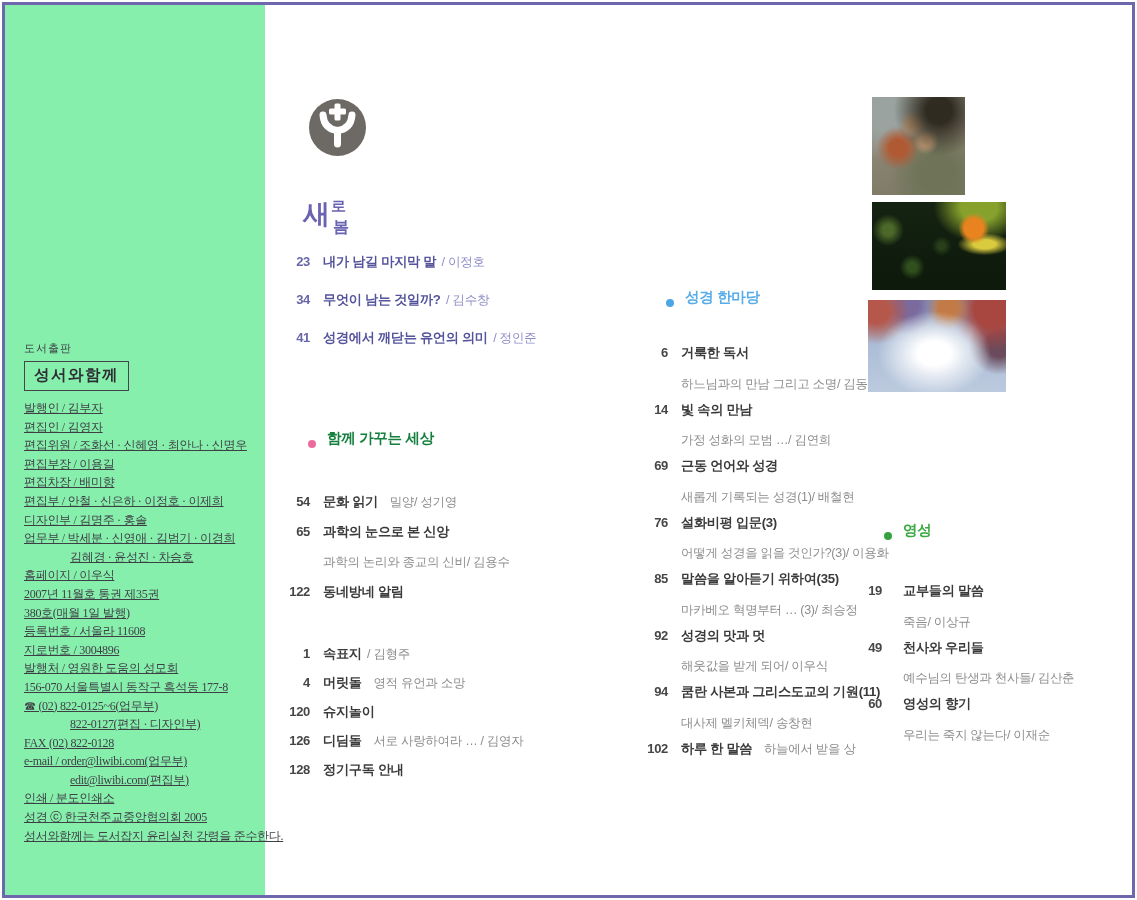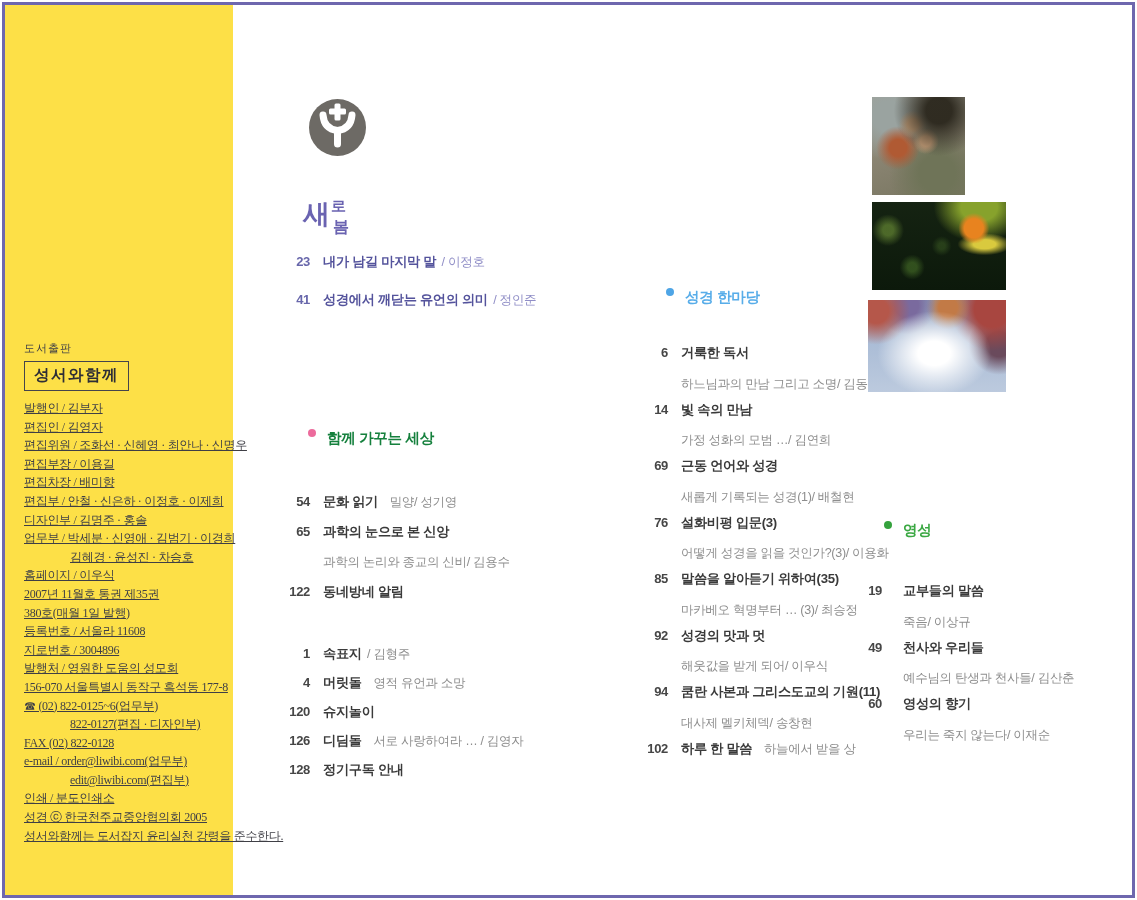--- a/index.html
+++ b/index.html
@@ -1,37 +1,37 @@
 <!DOCTYPE html>
 <html><head>
 <meta charset="utf-8">
 <style>
   html,body{margin:0;padding:0;background:#fff;}
   .page{position:relative;width:1137px;height:900px;background:#fff;overflow:hidden;
         font-family:"Liberation Sans",sans-serif;}
   .frame{position:absolute;inset:2px;border:3px solid #6e67ae;pointer-events:none;}
-  .sidebar{position:absolute;left:5px;top:5px;width:228px;height:890px;background:#fde047;}
+  .sidebar{position:absolute;left:5px;top:5px;width:260px;height:890px;background:#86efac;}
   .sidebar-inner{position:absolute;left:19px;top:336px;width:205px;
         font-family:"Liberation Serif",serif;color:#3f3f46;}
   .imprint-label{font-size:11px;letter-spacing:1px;}
   .pub-logo{display:inline-block;margin-top:5px;padding:3px 9px 4px 9px;border:1.6px solid #44444c;
         font-size:15.5px;font-weight:700;letter-spacing:1.5px;color:#2e2e36;}
   .side-lines{margin-top:8px;}
   .side-line{font-size:12px;line-height:18.6px;white-space:nowrap;letter-spacing:-0.3px;text-decoration:underline;}
   .side-line.indent{padding-left:46px;}
 
   
   .logo-circle{position:absolute;left:309px;top:99px;width:57px;height:57px;}
   .brand-logo{position:absolute;left:303px;top:196px;width:56px;height:50px;color:#6a63b1;font-weight:800;}
   .brand-s1{position:absolute;left:0;top:0;font-size:27px;letter-spacing:-2px;}
   .brand-s2{position:absolute;left:28px;top:1px;font-size:15px;}
   .brand-s3{position:absolute;left:30px;top:21px;font-size:16px;}
 
   
-  .sec-head{position:absolute;display:flex;align-items:flex-start;font-weight:700;font-size:14.5px;letter-spacing:-0.3px;}
+  .sec-head{position:absolute;display:flex;align-items:flex-end;font-weight:700;font-size:14.5px;letter-spacing:-0.3px;}
   .sec-head .bullet{width:8px;height:8px;border-radius:50%;margin-right:11px;}
   .head-pink{color:#15803d;}  .head-pink .bullet{background:#ec6b9c;}
   .head-blue{color:#58ade9;}  .head-blue .bullet{background:#4ea5e6;}
   .head-green{color:#3ba843;} .head-green .bullet{background:#35a23d;}
 
   
   .toc-list{position:absolute;font-size:13.2px;letter-spacing:-0.3px;}
   .toc-item{display:flex;align-items:flex-start;line-height:18px;}
   .toc-item .num{flex:0 0 32px;text-align:right;margin-right:13px;font-weight:700;font-size:13px;}
   .toc-item .body{flex:1;min-width:0;}
@@ -229,20 +229,27 @@
   <div class="toc-list list-featured">
 
       <div class="toc-item">
         <span class="num">23</span>
         <span class="body">
           <span class="tt">내가 남길 마지막 말</span>
           <span class="inline">/ 이정호</span>
         </span>
       </div>
 
+      <div class="toc-item">
+        <span class="num">34</span>
+        <span class="body">
+          <span class="tt">무엇이 남는 것일까?</span>
+          <span class="inline">/ 김수창</span>
+        </span>
+      </div>
 
 
       <div class="toc-item">
         <span class="num">41</span>
         <span class="body">
           <span class="tt">성경에서 깨닫는 유언의 의미</span>
           <span class="inline">/ 정인준</span>
         </span>
       </div>
     </div>

